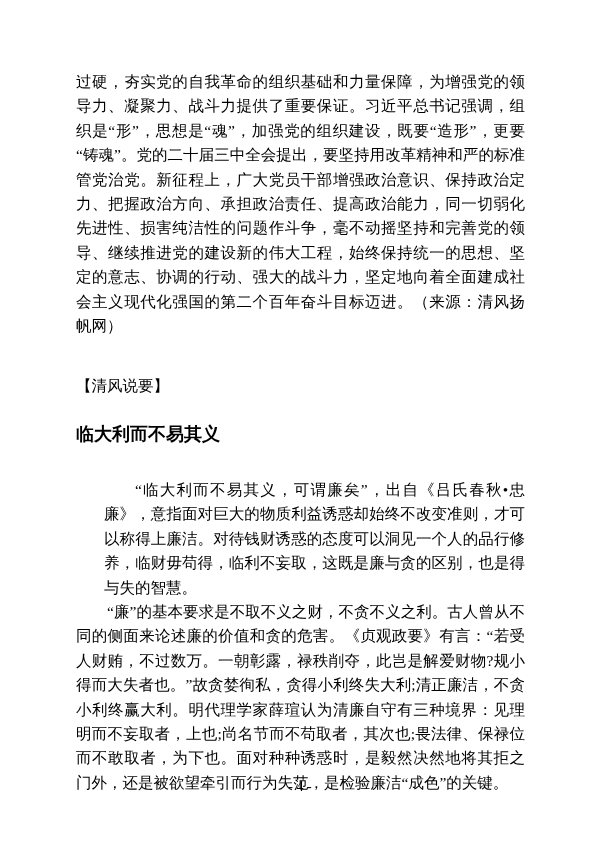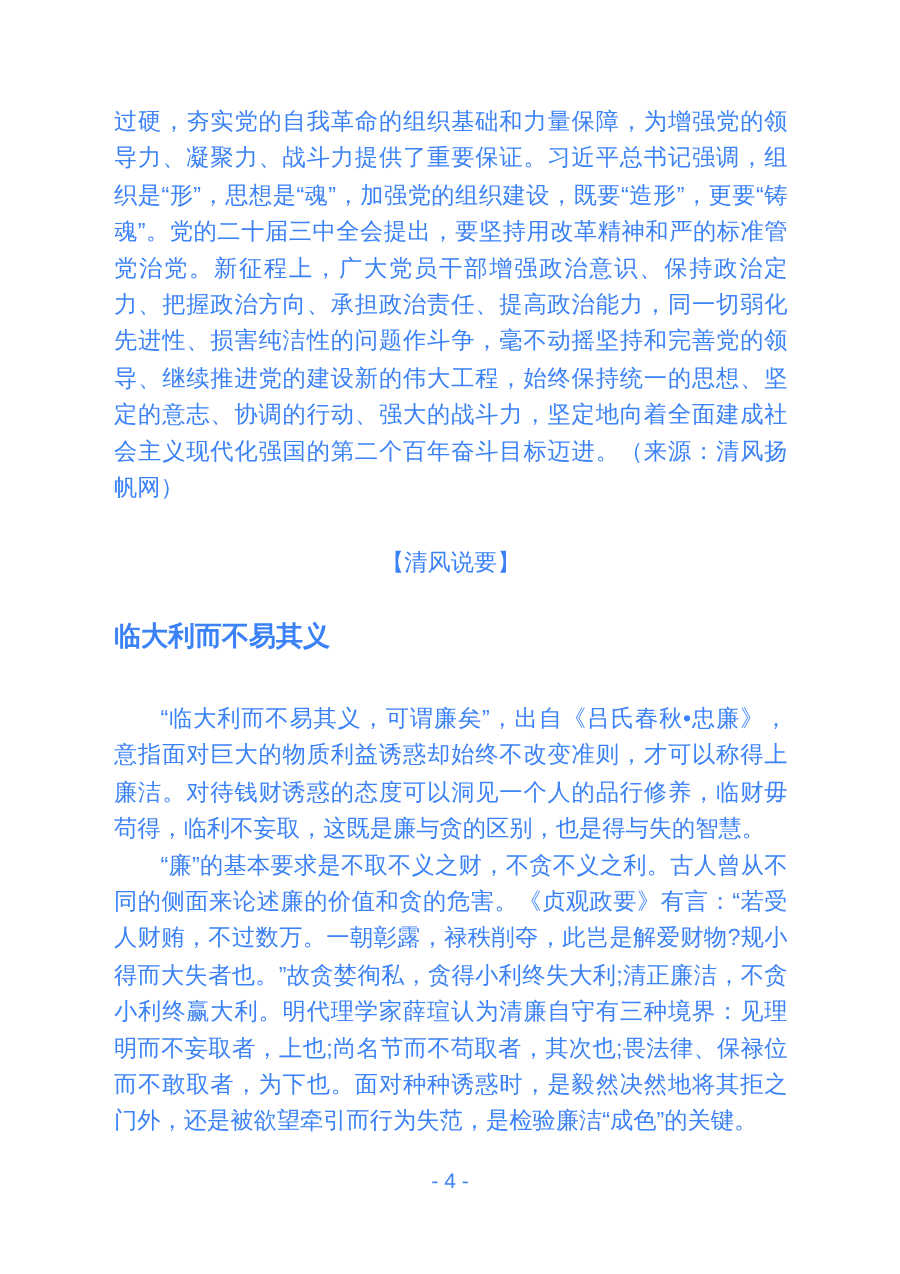--- a/index.html
+++ b/index.html
@@ -5,55 +5,56 @@
   html, body {
     margin: 0;
     padding: 0;
     background: #ffffff;
   }
   .page {
     position: relative;
     width: 600px;
     height: 849px;
     background: #ffffff;
-    color: #3b82f6;
-    font-family: Liberation Sans, sans-serif;
+    color: #000000;
+    font-family: Liberation Serif, serif;
     overflow: hidden;
   }
   .content {
     position: absolute;
     left: 76px;
     top: 70px;
     width: 449px;
   }
   .para {
     margin: 0;
     font-size: 15.5px;
     line-height: 24.4px;
     text-align: justify;
     text-justify: inter-ideograph;
     letter-spacing: 0;
   }
   .indent {
     text-indent: 2em;
   }
   .section-label {
-    margin-top: 26px;
-    text-align: center;
+    margin-top: 36px;
+    text-align: left;
   }
   .article-title {
     margin: 24px 0 0 0;
     font-size: 18px;
     line-height: 22px;
     font-weight: bold;
     text-align: left;
     letter-spacing: 0;
   }
   .after-title {
     margin-top: 33px;
+    margin-left: 28px;
   }
   .page-footer {
     position: absolute;
     top: 778px;
     left: 0;
     width: 100%;
     text-align: center;
     font-size: 14px;
     line-height: 18px;
   }

